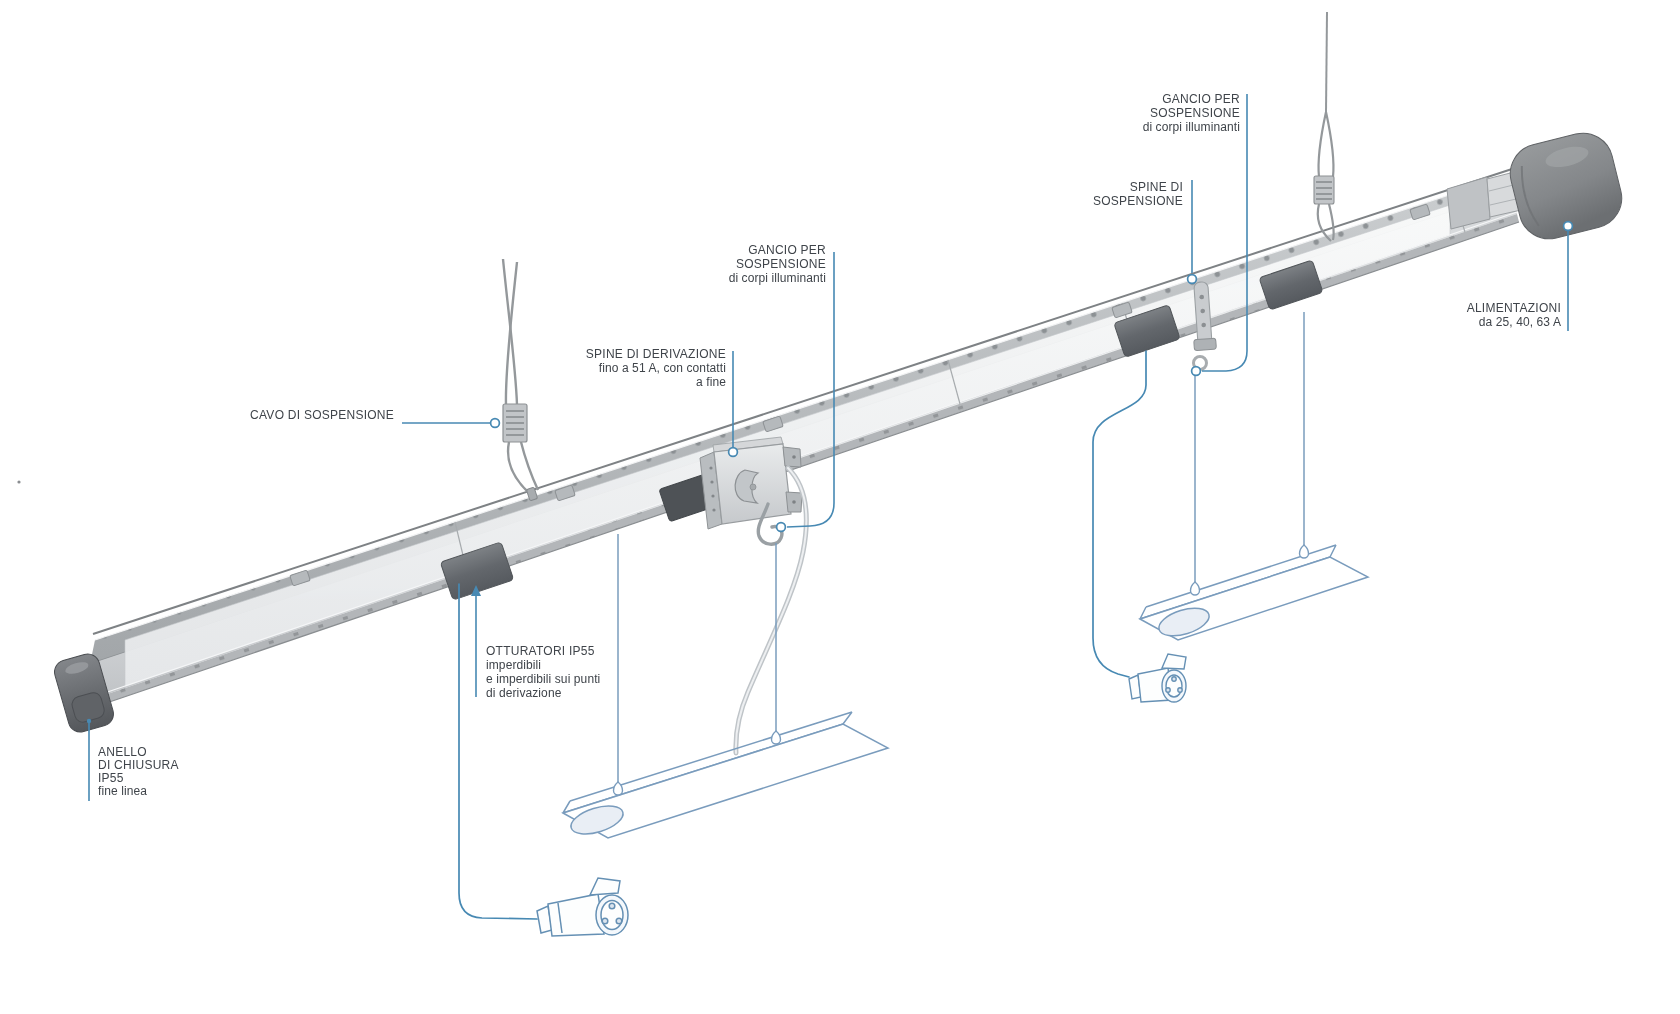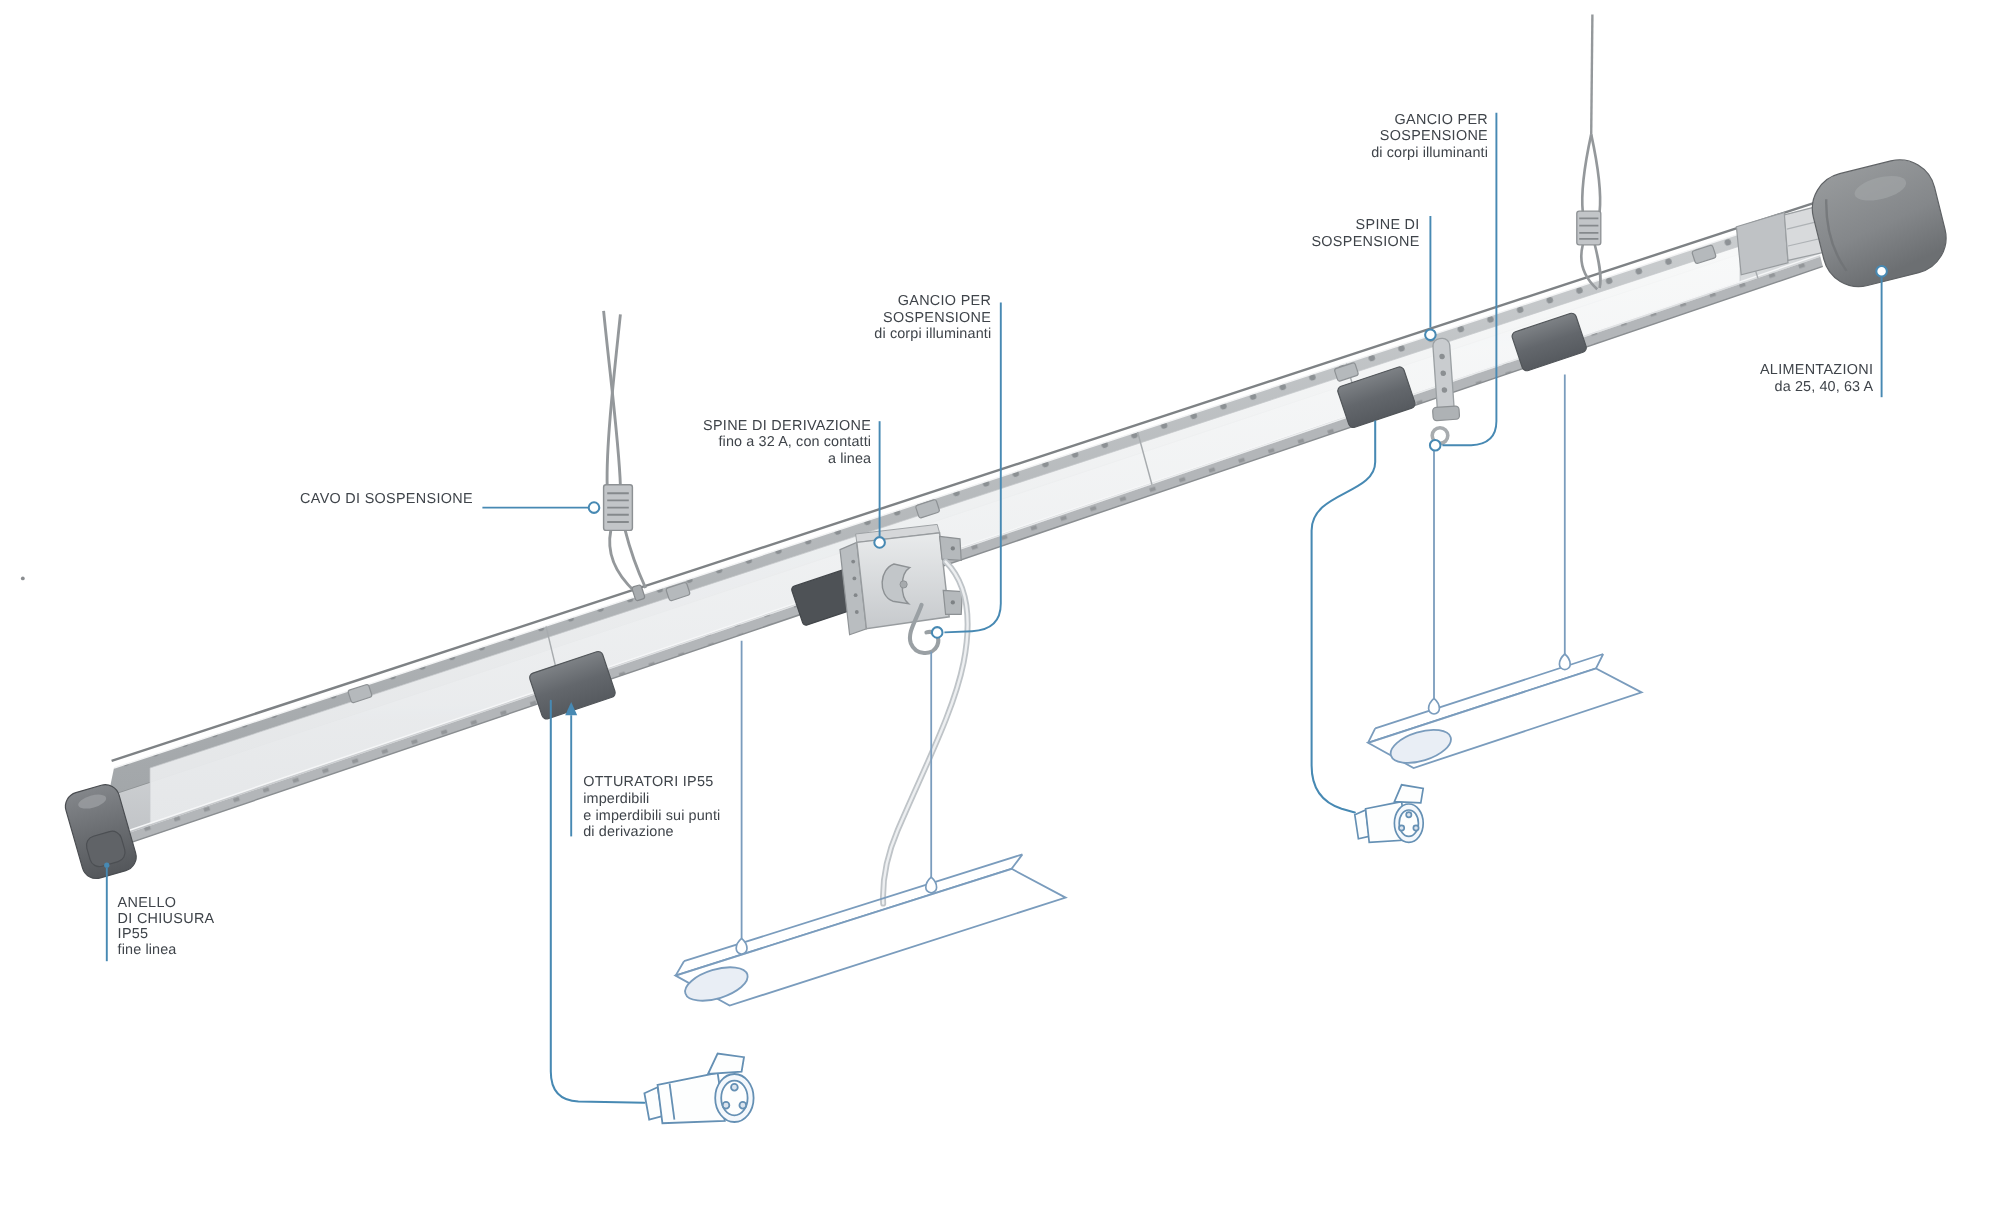--- a/index.html
+++ b/index.html
@@ -300,22 +300,22 @@
   </div>
 
   <div class="lbl right lbl-gancio">
     <span>GANCIO PER</span>
     <span>SOSPENSIONE</span>
     <span class="sub">di corpi illuminanti</span>
   </div>
 
   <div class="lbl right lbl-spine">
     <span>SPINE DI DERIVAZIONE</span>
-    <span class="sub">fino a 32 A, con contatti</span>
-    <span class="sub">a linea</span>
+    <span class="sub">fino a 51 A, con contatti</span>
+    <span class="sub">a fine</span>
   </div>
 
   <div class="lbl right lbl-cavo">
     <span>CAVO DI SOSPENSIONE</span>
   </div>
 
   <div class="lbl left lbl-otturatori">
     <span>OTTURATORI IP55</span>
     <span class="sub">imperdibili</span>
     <span class="sub">e imperdibili sui punti</span>

